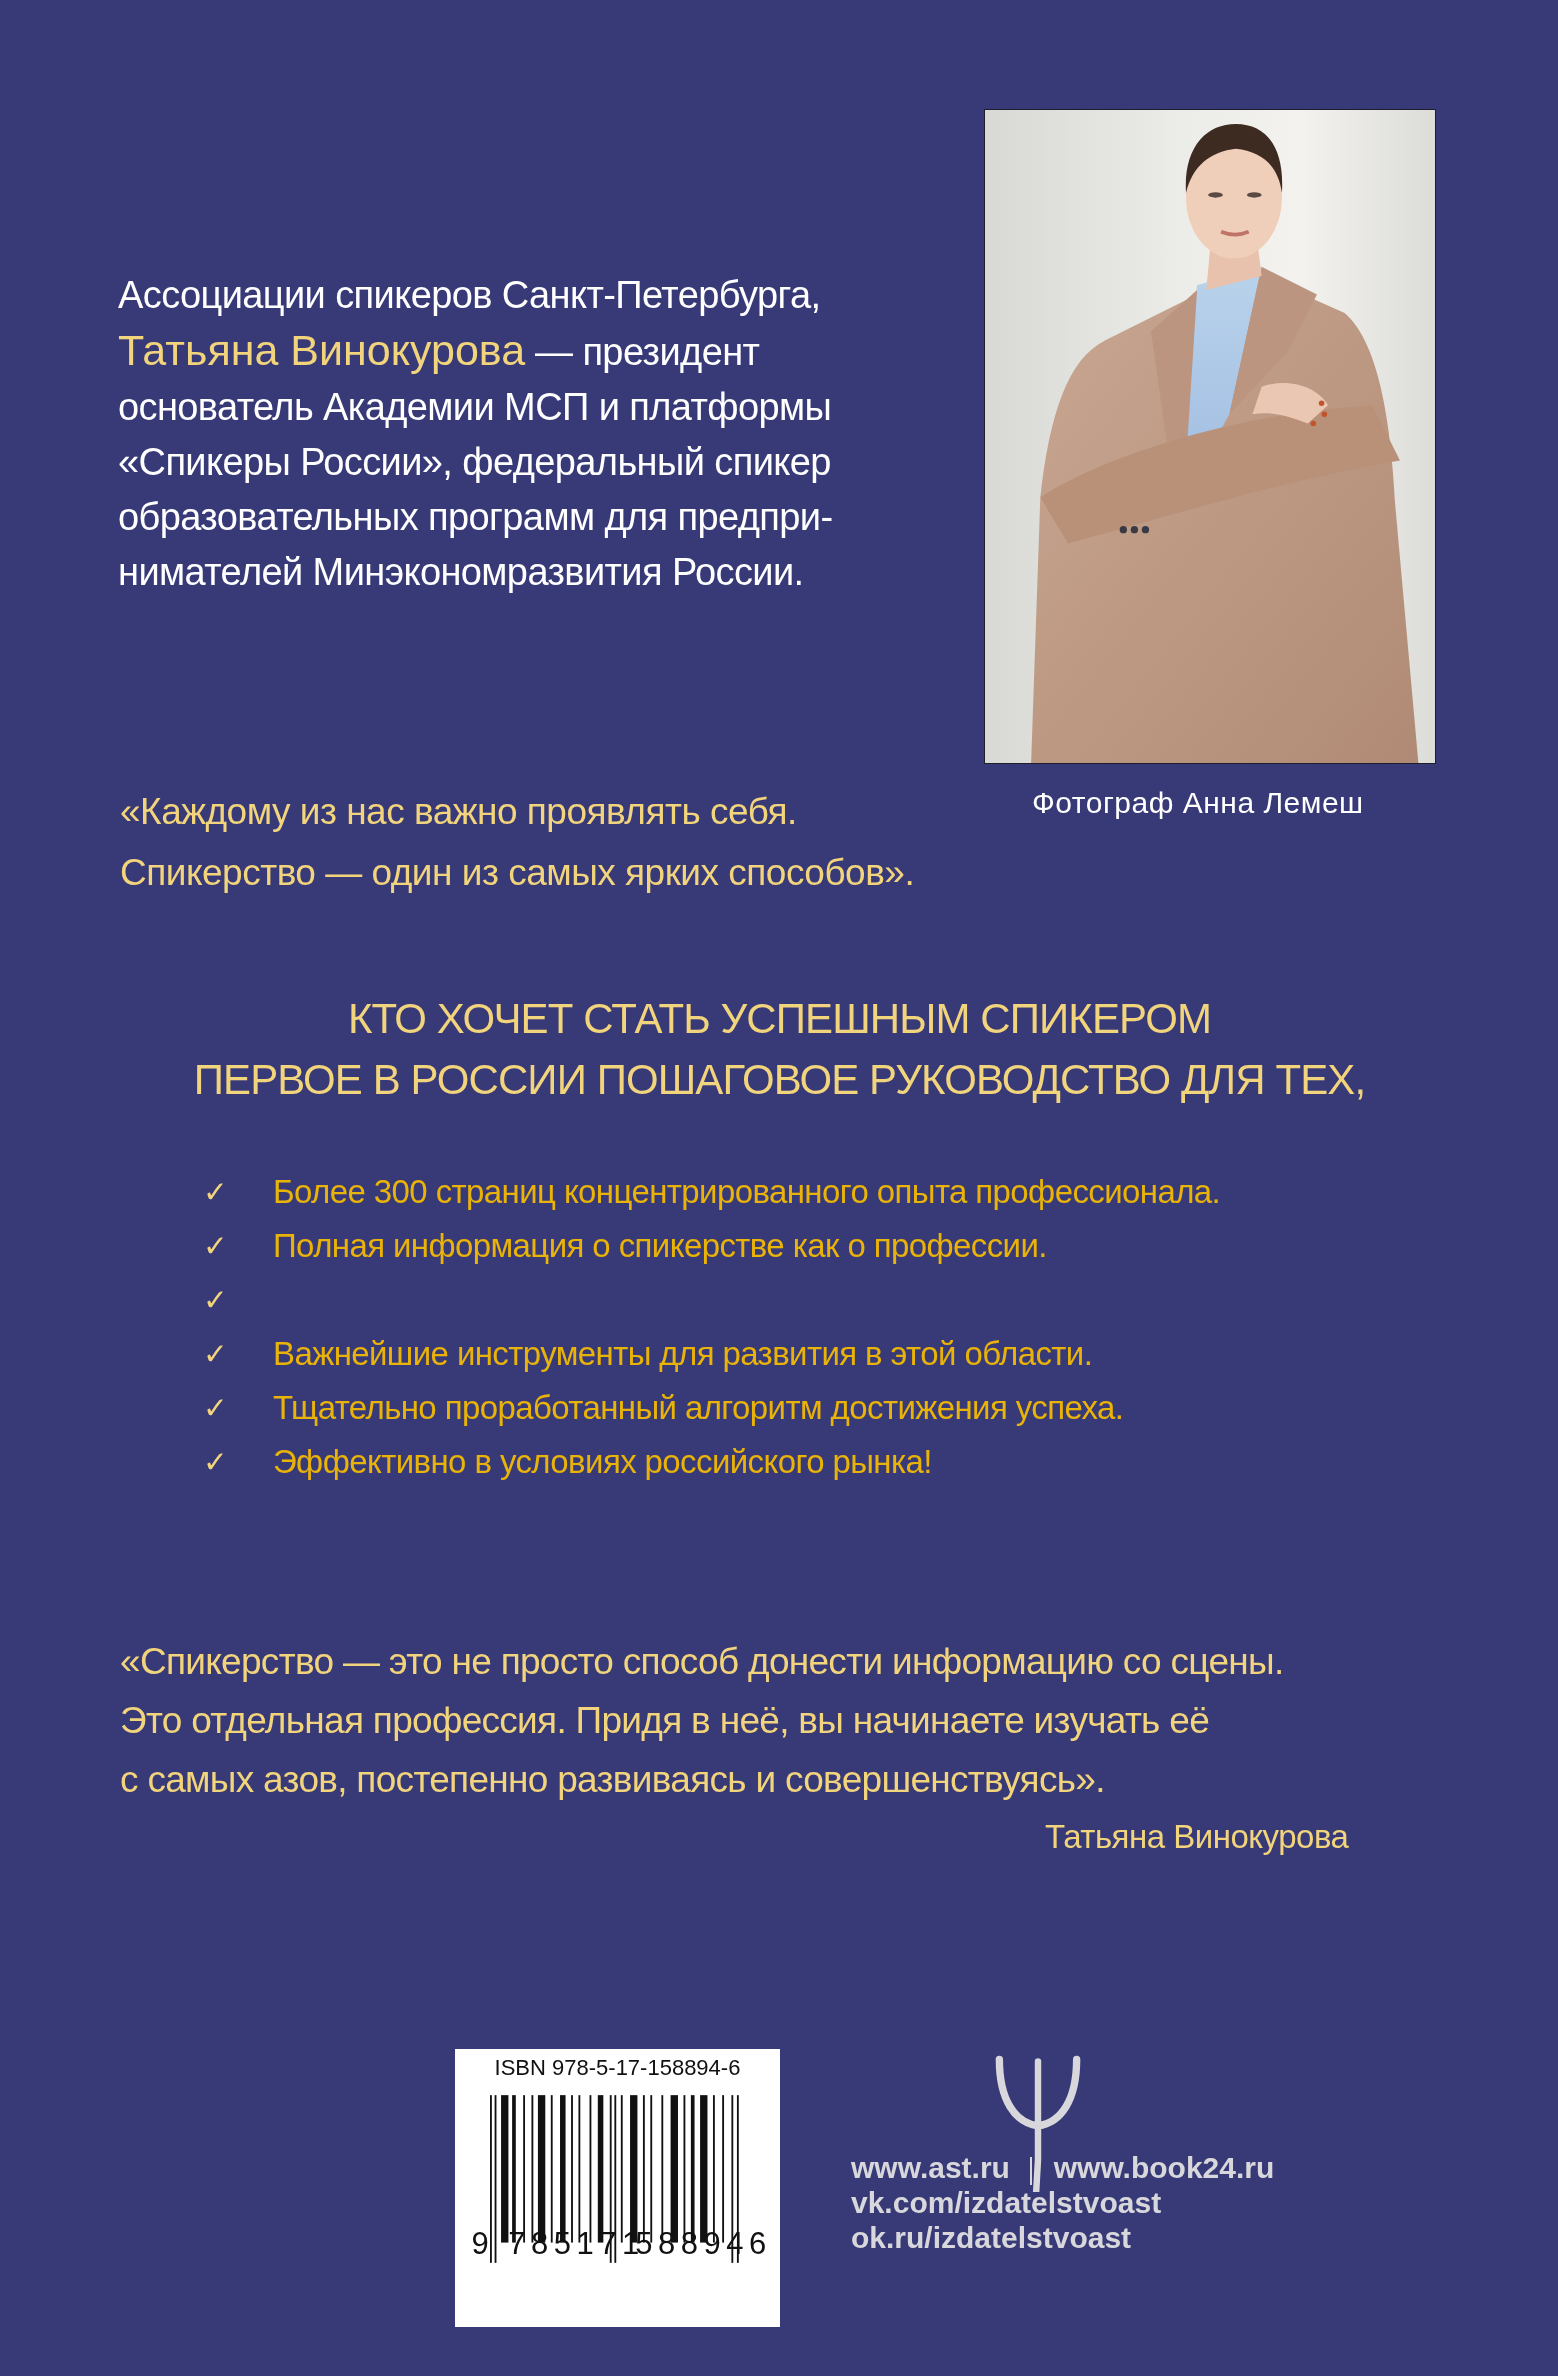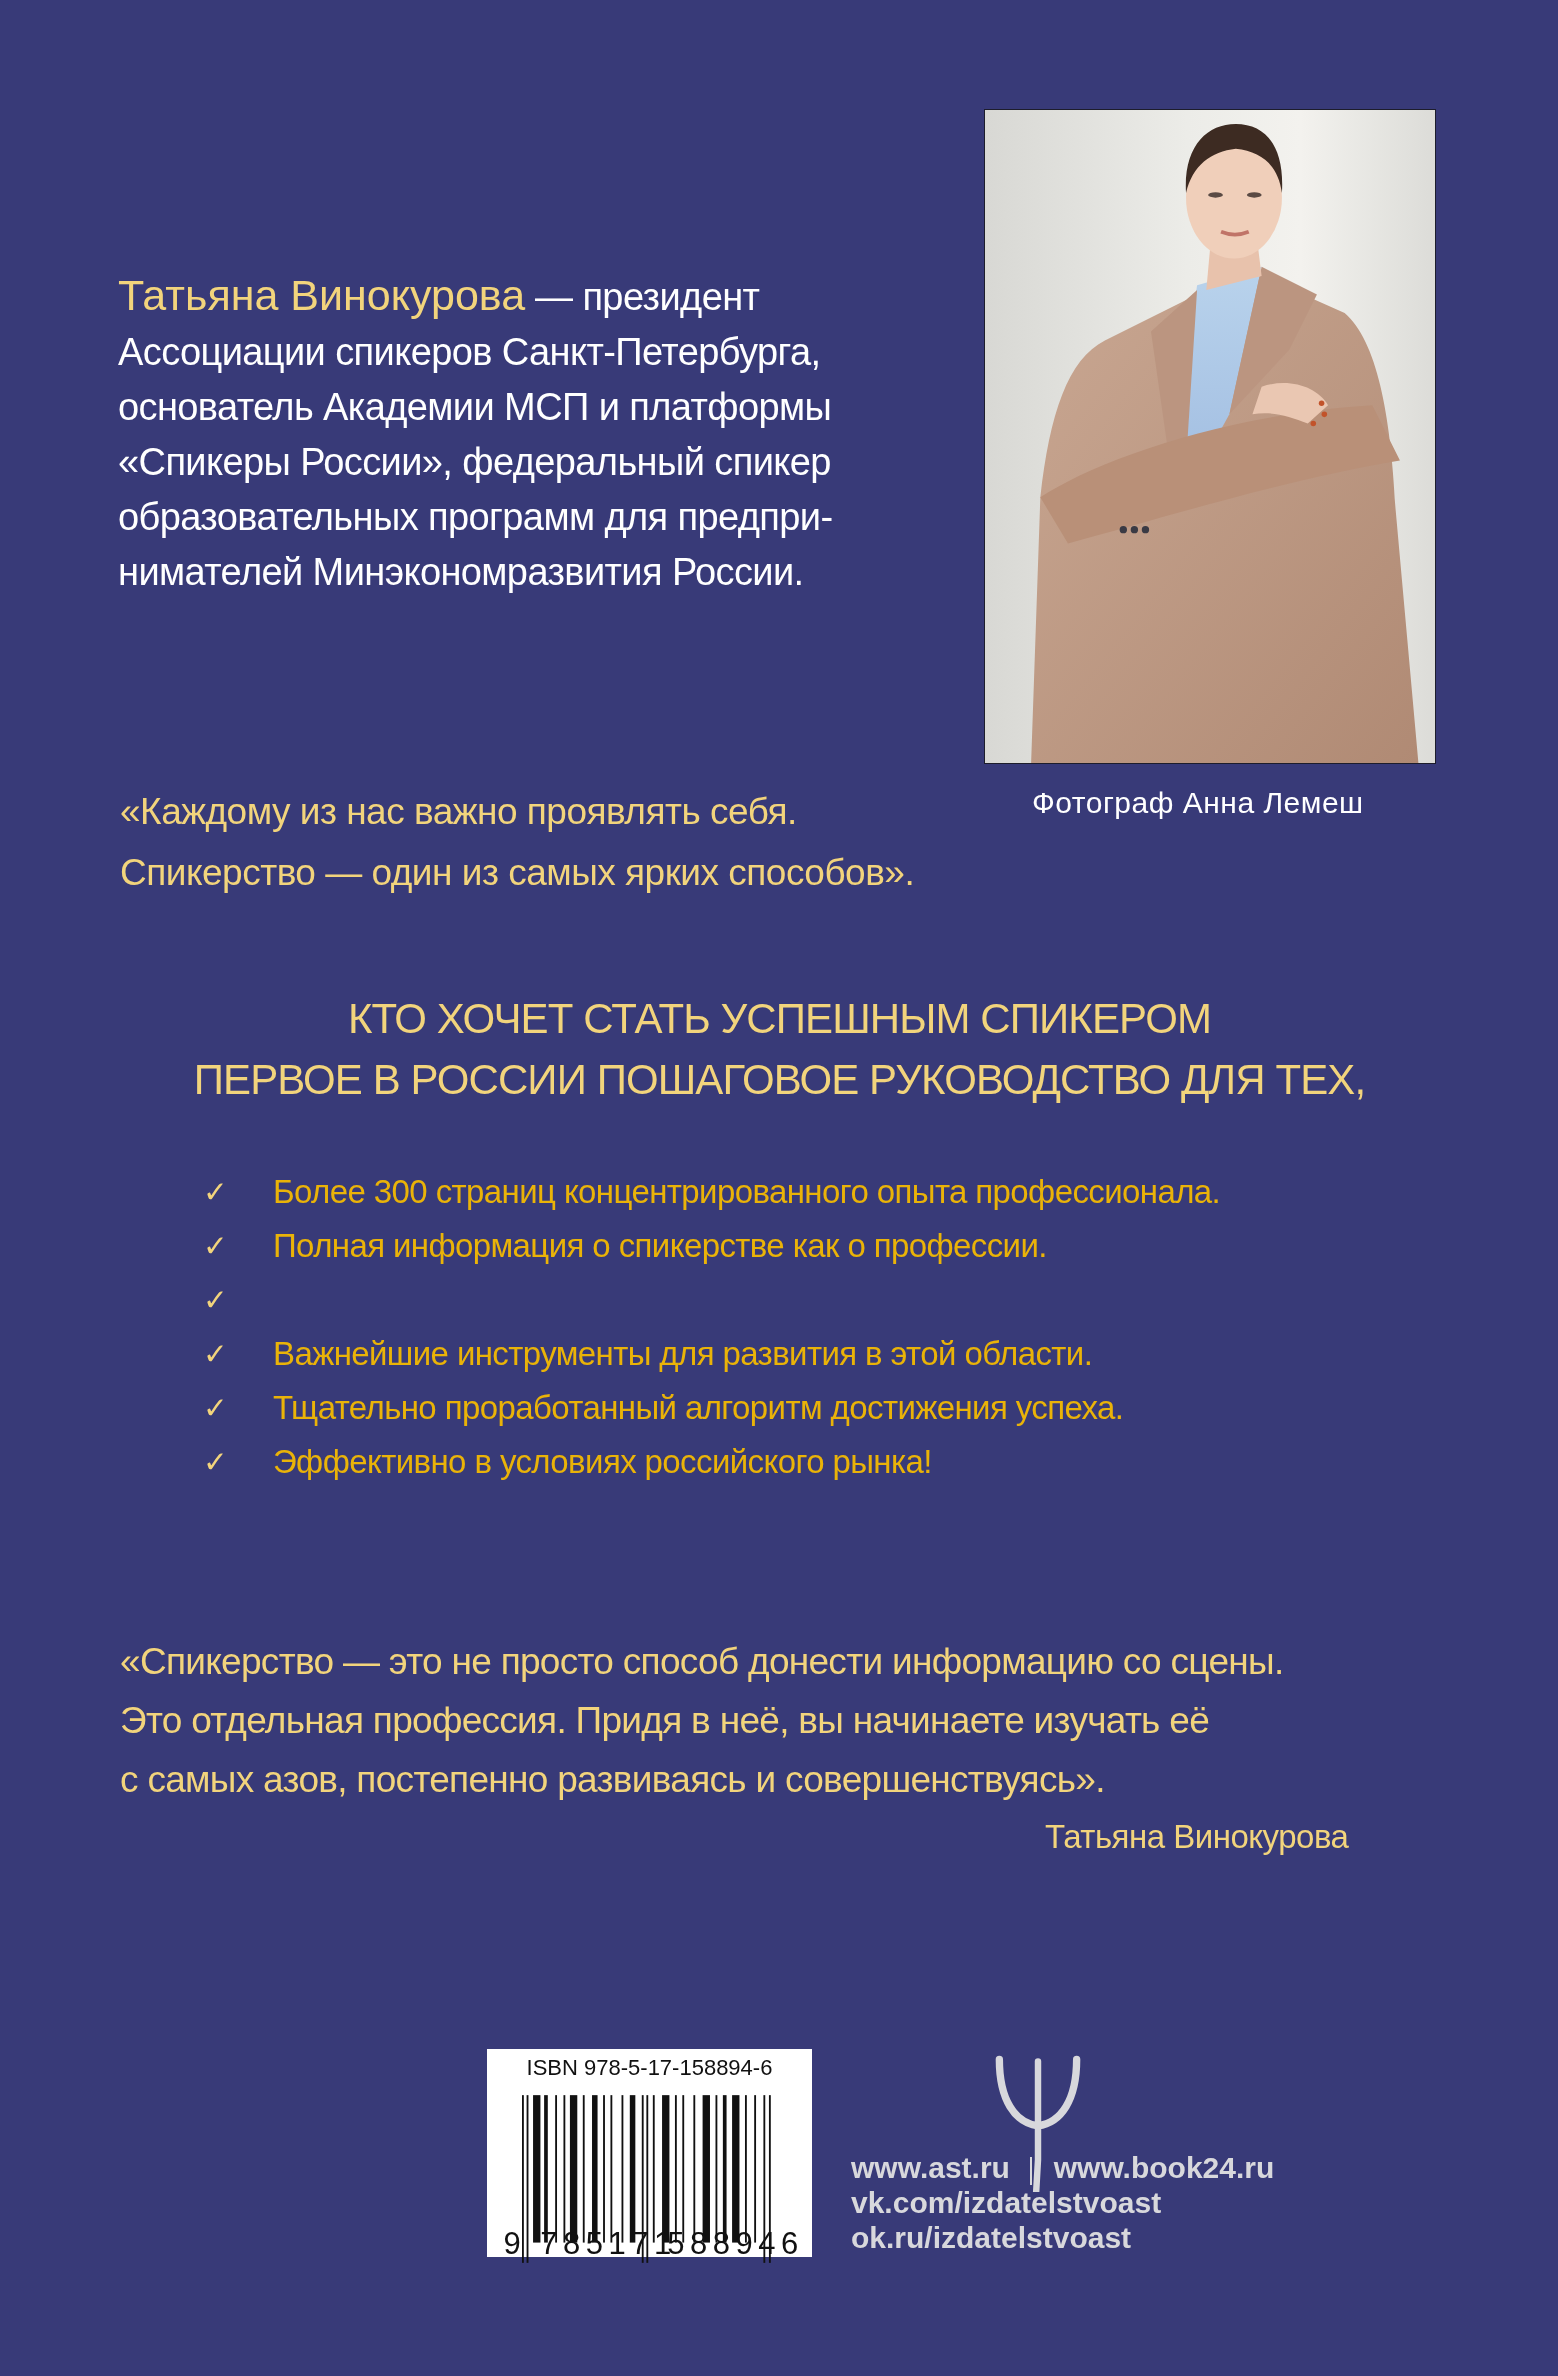--- a/index.html
+++ b/index.html
@@ -44,40 +44,40 @@
   .check { width: 70px; font-size: 29.5px; color: #f2d47c; }
   .feature-text { font-size: 33px; color: #eab308; white-space: nowrap; letter-spacing: -0.6px; }
 
   
   .quote2 { left: 120px; top: 1632px; }
   .quote2 div { font-size: 37px; line-height: 59px; white-space: nowrap; letter-spacing: -0.7px; }
   .signature { left: 1045px; top: 1818px; font-size: 33px; letter-spacing: -0.5px; }
 
   
   .isbn-box {
-    left: 455px; top: 2049px; width: 325px; height: 208px;
-    background: #fff; box-sizing: border-box; margin-left: 32px;
+    left: 455px; top: 2049px; width: 325px; height: 278px;
+    background: #fff; box-sizing: border-box;
   }
   .isbn-text { position:absolute; left: 0; top: 5.5px; width: 100%; text-align: center; font-size: 22px; color:#111; font-family: "Liberation Sans", sans-serif; }
   .barcode { position:absolute; left: 35px; top: 46px; }
   .barcode-digits { position:absolute; left: 9.2px; top: 177px; width: 305px; font-size: 31px; color:#111; font-family: "Liberation Sans", sans-serif; }
   .barcode-digits span { position:absolute; }
 
   
   .logo { left: 992px; top: 2054px; }
   .pub { left: 851px; top: 2150px; color: #d8d8dc; font-weight: bold; font-size: 30px; line-height: 35px; }
   .pub-row { white-space: nowrap; display: flex; align-items: flex-end; }
   .pub-sep { display:inline-block; width: 1.8px; height: 28px; background:#d8d8dc; margin: 0 22px 0 20px; }
 </style>
 </head>
 <body>
 
 <div class="abs bio">
+  <div class="bio-line white">Ассоциации спикеров Санкт-Петербурга,</div>
   <div class="bio-line white"><span class="gold bio-name">Татьяна Винокурова</span><span> — президент</span></div>
-  <div class="bio-line white">Ассоциации спикеров Санкт-Петербурга,</div>
   <div class="bio-line white">основатель Академии МСП и платформы</div>
   <div class="bio-line white">«Спикеры России», федеральный спикер</div>
   <div class="bio-line white">образовательных программ для предпри-</div>
   <div class="bio-line white">нимателей Минэкономразвития России.</div>
 </div>
 
 <div class="abs photo">
   <svg width="450" height="653" viewBox="0 0 488 708">
     <defs>
       <linearGradient id="jacket" x1="0" y1="0" x2="1" y2="1">

